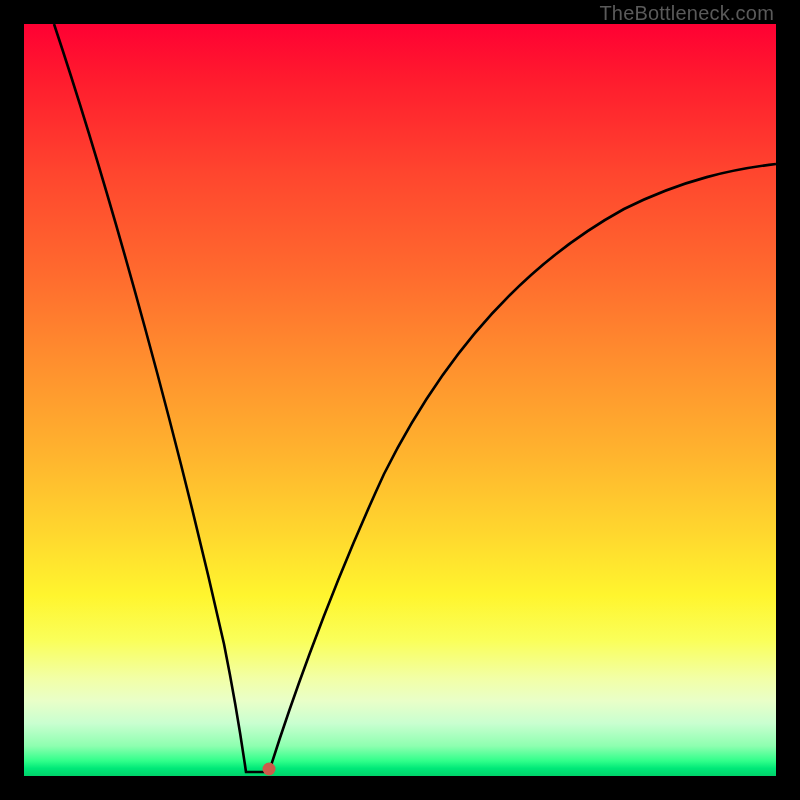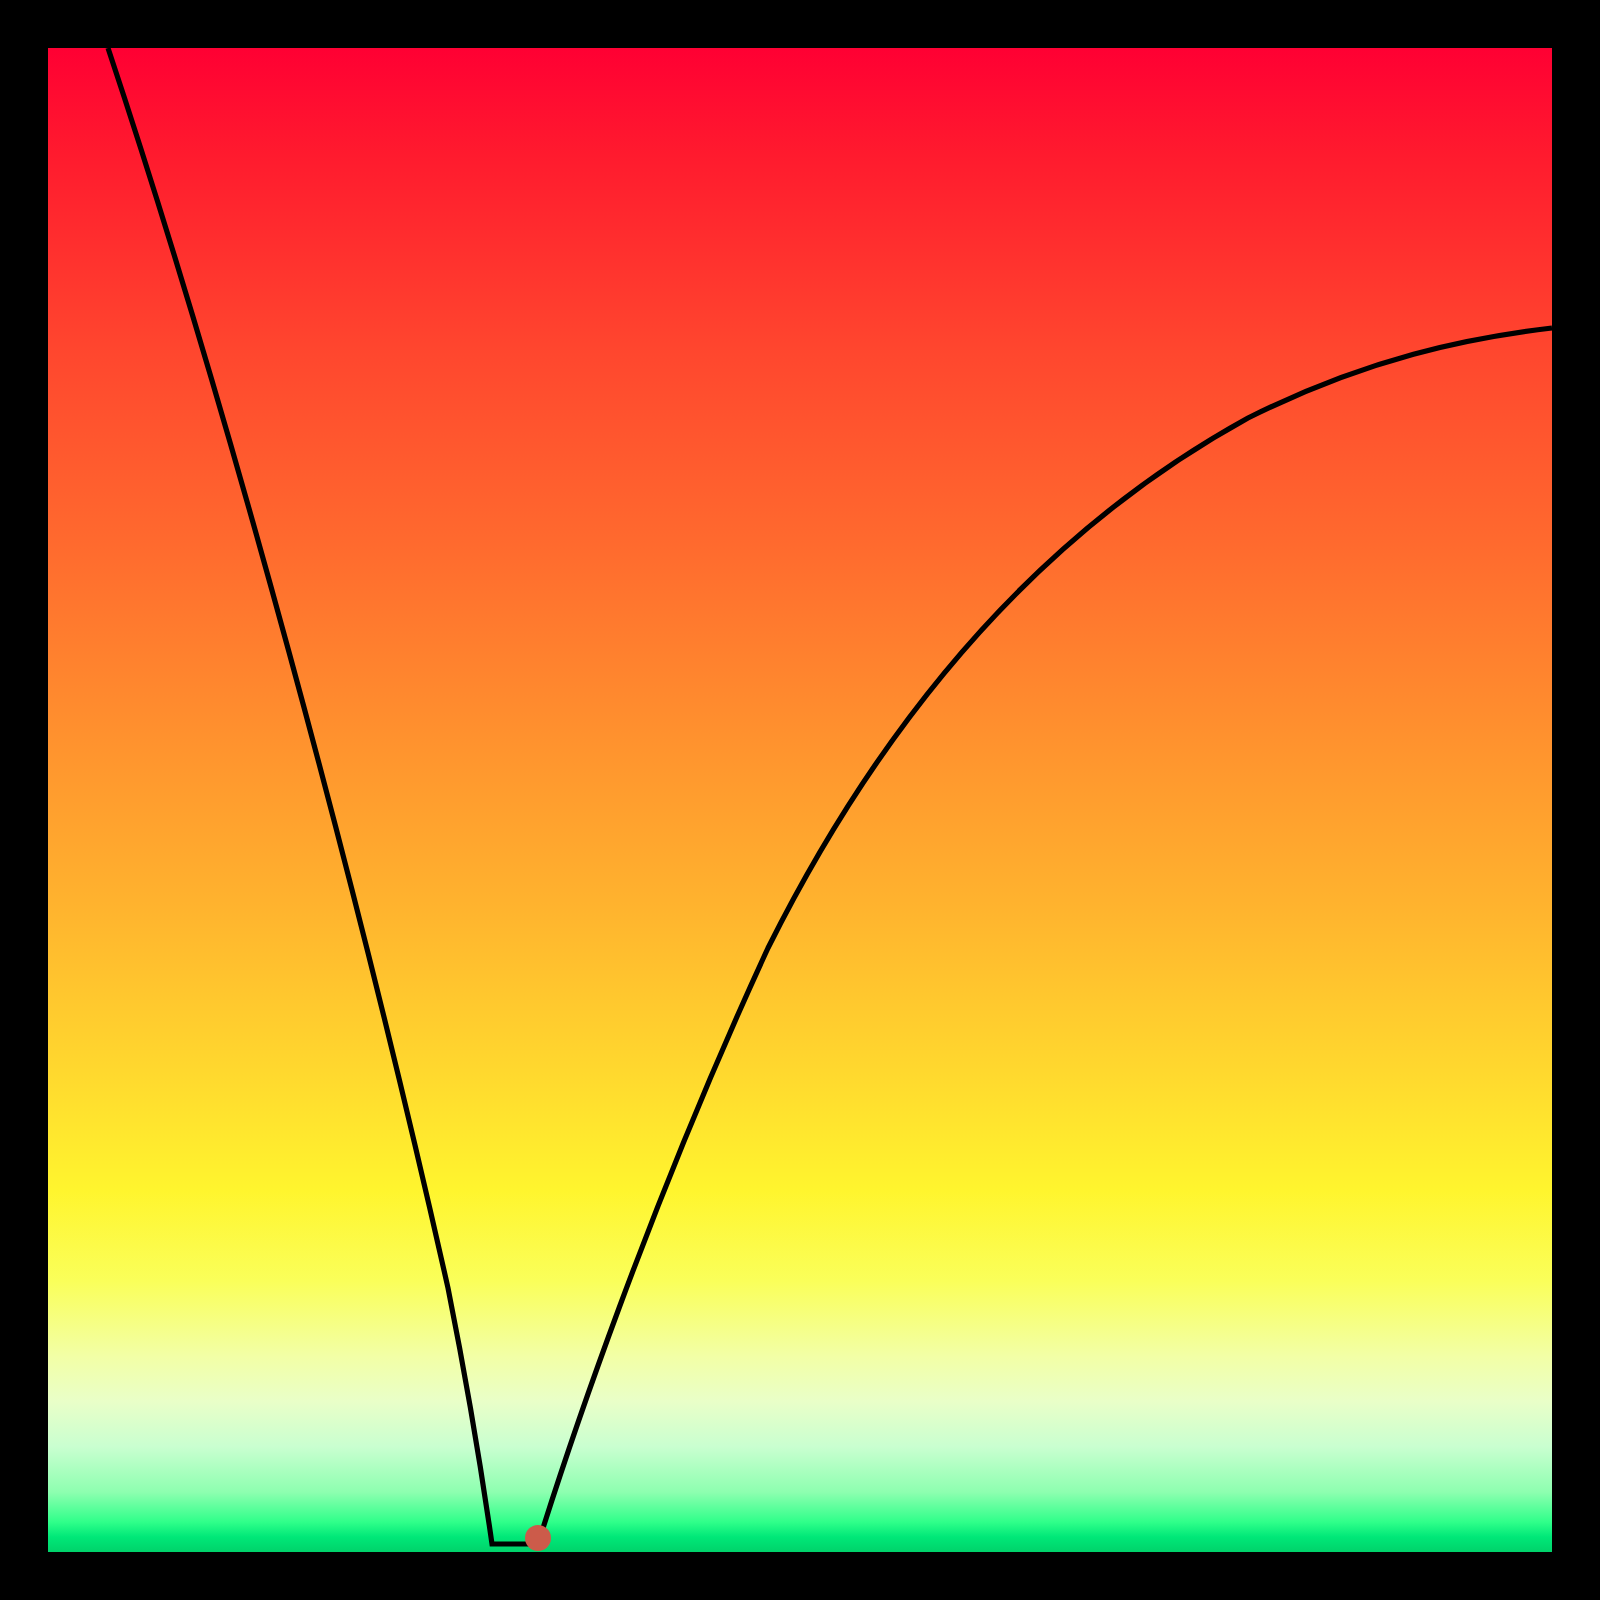--- a/index.html
+++ b/index.html
@@ -73,13 +73,14 @@
     <path d="M 30 0
              C 90 180, 155 420, 200 620
              C 212 680, 218 720, 222 748
              L 245 748
              C 260 700, 300 580, 360 450
              C 420 330, 500 240, 600 185
              C 660 155, 710 145, 752 140" fill="none" stroke="#000" stroke-width="2.6"></path>
     <circle class="dot" cx="245" cy="745" r="6.5"></circle>
   </svg>
 
+  <div class="watermark">TheBottleneck.com</div>
 </div>
 
 </body></html>

